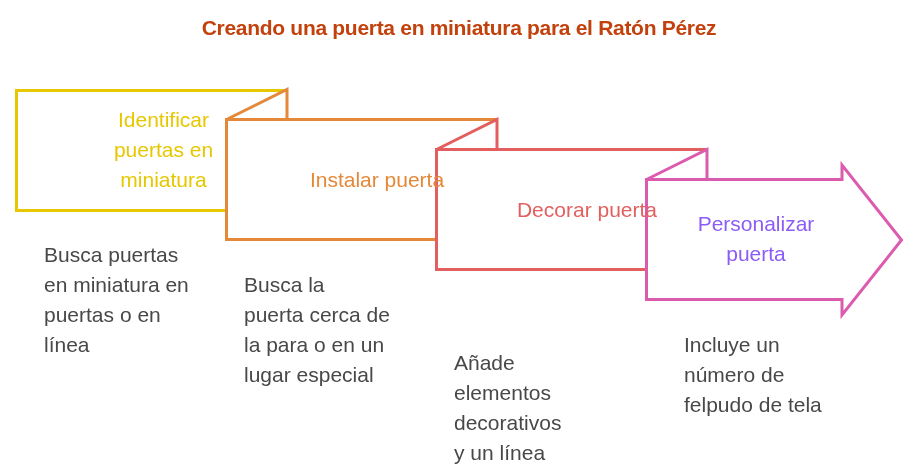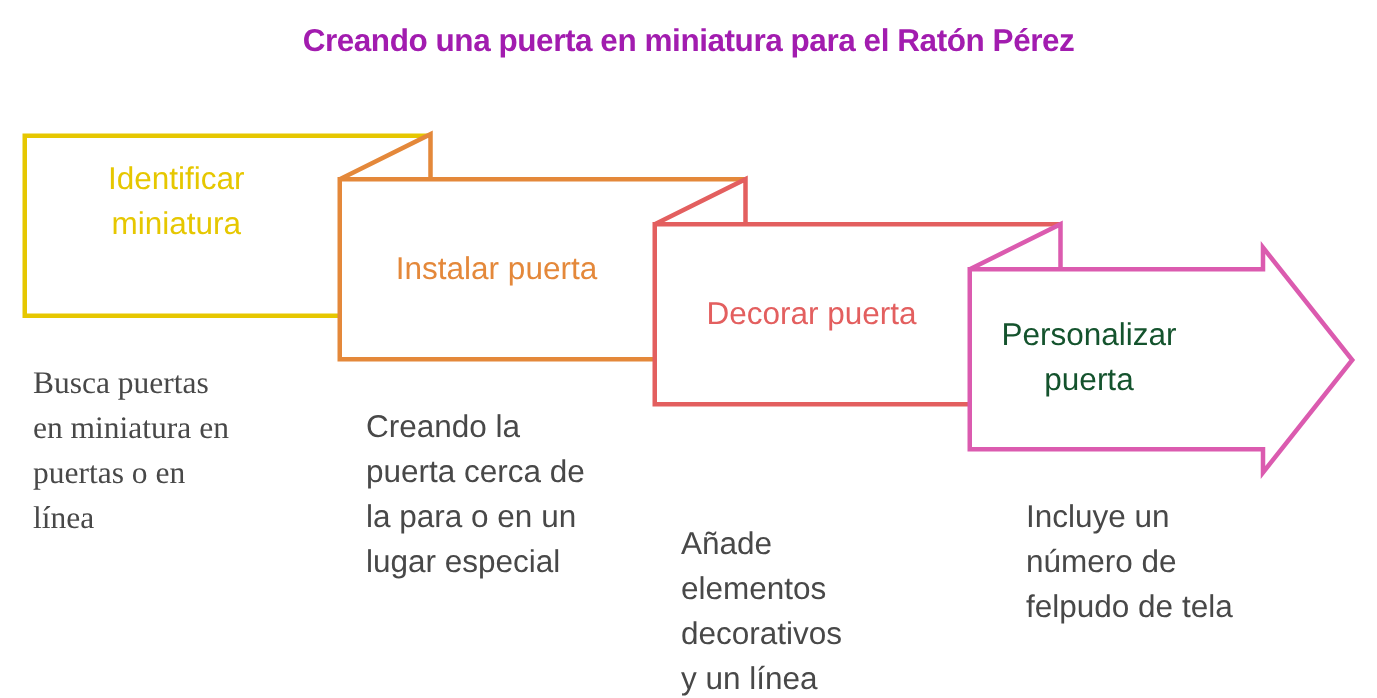--- a/index.html
+++ b/index.html
@@ -1,21 +1,21 @@
 <!DOCTYPE html>
 <html><head>
 <meta charset="utf-8">
 <style>
   html, body { margin: 0; padding: 0; background: #ffffff; }
   body { width: 918px; height: 465px; position: relative; overflow: hidden;
          font-family: "Liberation Sans", "DejaVu Sans", sans-serif; }
   .title { position: absolute; left: 0; top: 16px; width: 918px; text-align: center;
-           font-size: 21px; font-weight: bold; color: #a21caf; letter-spacing: -0.3px; }
+           font-size: 21px; font-weight: bold; color: #c2410c; letter-spacing: -0.3px; }
   svg.shapes { position: absolute; left: 0; top: 0; }
-  .step-label { position: absolute; text-align: center; font-size: 21px; line-height: 30px; }
+  .step-label { position: absolute; text-align: center; font-size: 21px; line-height: 30px; padding-left: 46px; }
   .desc { position: absolute; font-size: 21px; line-height: 30px; color: #484848; }
 </style>
 </head>
 <body>
 
 <div class="title">Creando una puerta en miniatura para el Ratón Pérez</div>
 
 <svg class="shapes" width="918" height="465">
 
   <rect x="16.5" y="90.5" width="270" height="120" fill="#ffffff" stroke="#E6C700" stroke-width="3"></rect>
@@ -25,41 +25,42 @@
 
   <path d="M436.5 149.5 L497 119.5 L497 149.5" fill="#ffffff" stroke="#E35F5F" stroke-width="3"></path>
   <rect x="436.5" y="149.5" width="270" height="120" fill="#ffffff" stroke="#E35F5F" stroke-width="3"></rect>
 
   <path d="M646.5 179.5 L707 149.5 L707 179.5" fill="#ffffff" stroke="#DB5BAF" stroke-width="3"></path>
   <path d="M646.5 179.5 L842 179.5 L842 165 L901.5 240 L842 315 L842 299.5 L646.5 299.5 Z" fill="#ffffff" stroke="#DB5BAF" stroke-width="3" stroke-linejoin="miter"></path>
 </svg>
 
 <div class="step-label" style="left:16px; top:105px; width:203px; color:#E6C700;">
   <div>Identificar</div>
+  <div>puertas en</div>
   <div>miniatura</div>
 </div>
 <div class="step-label" style="left:226px; top:165px; width:210px; color:#E4883A;">
   <div>Instalar puerta</div>
 </div>
 <div class="step-label" style="left:436px; top:195px; width:210px; color:#E35F5F;">
   <div>Decorar puerta</div>
 </div>
-<div class="step-label" style="left:624px; top:209px; width:204px; color:#14532d;">
+<div class="step-label" style="left:608px; top:209px; width:204px; color:#8b5cf6;">
   <div>Personalizar</div>
   <div>puerta</div>
 </div>
 
-<div class="desc" style="left:22px; top:240px;font-family:Liberation Serif, serif;">
+<div class="desc" style="left:44px; top:240px;">
   <div>Busca puertas</div>
   <div>en miniatura en</div>
   <div>puertas o en</div>
   <div>línea</div>
 </div>
 <div class="desc" style="left:244px; top:270px;">
-  <div>Creando la</div>
+  <div>Busca la</div>
   <div>puerta cerca de</div>
   <div>la para o en un</div>
   <div>lugar especial</div>
 </div>
 <div class="desc" style="left:454px; top:300px;margin-top:48px;">
   <div>Añade</div>
   <div>elementos</div>
   <div>decorativos</div>
   <div>y un línea</div>
 </div>

